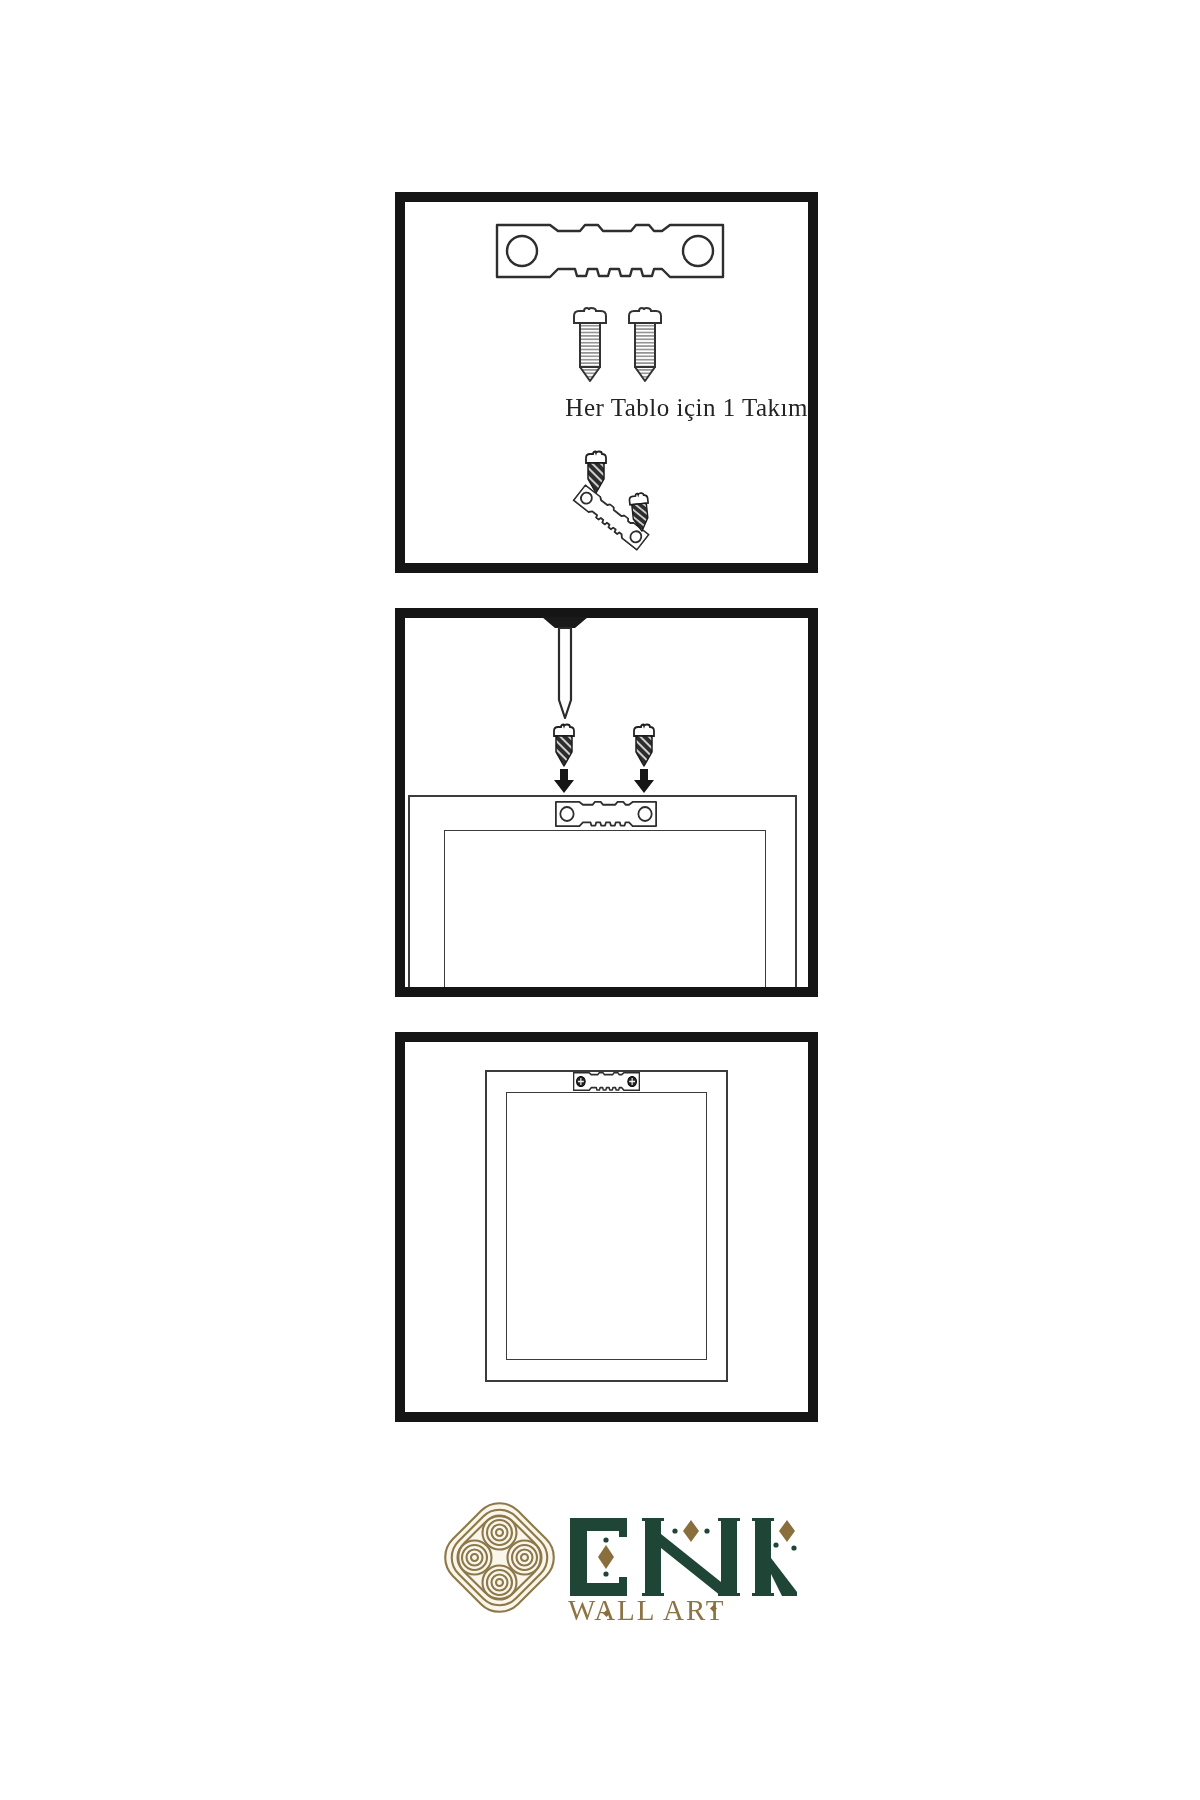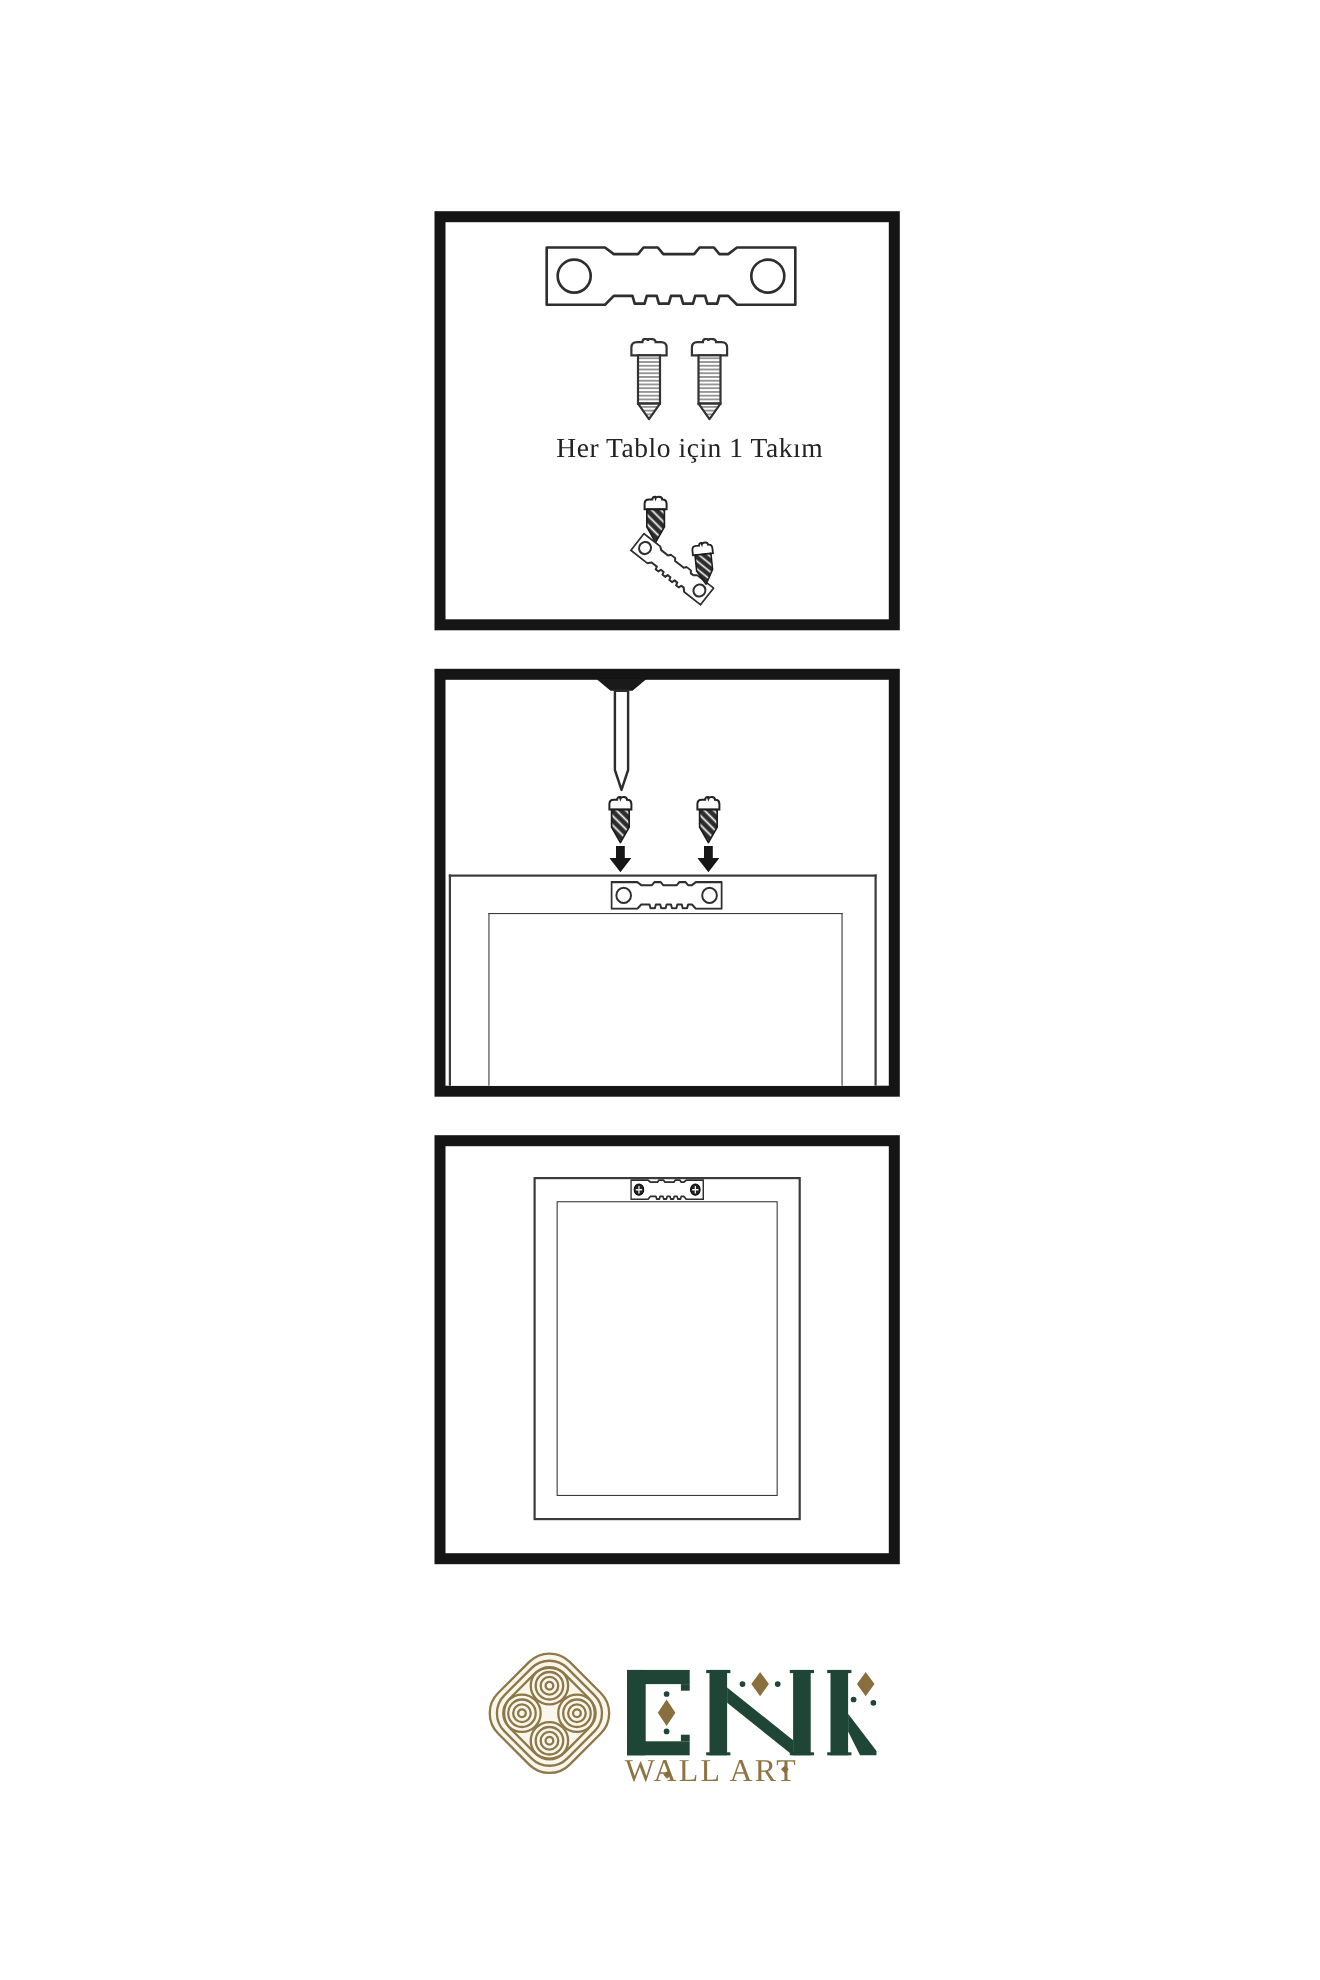--- a/index.html
+++ b/index.html
@@ -3,21 +3,21 @@
 <meta charset="utf-8">
 <style>
   html,body{margin:0;padding:0;background:#ffffff;}
   .canvas{position:relative;width:1200px;height:1800px;background:#ffffff;overflow:hidden;
           font-family:"Liberation Serif", serif;}
   .panel{position:absolute;left:395px;width:423px;border:10px solid #151515;background:#ffffff;box-sizing:border-box;}
   #panel1{top:192px;height:381px;}
   #panel2{top:608px;height:389px;}
   #panel3{top:1032px;height:390px;}
   .abs{position:absolute;}
-  .caption{position:absolute;left:0;right:0;top:192px;text-align:center;
+  .caption{position:absolute;left:0;right:0;top:192px;text-align:right;
            font-size:25px;letter-spacing:.5px;color:#232323;white-space:nowrap;padding-left:41px;}
   .frame-rect{position:absolute;box-sizing:border-box;background:#ffffff;}
   .outer-rect{border:2px solid #3b3b3b;}
   .inner-rect{border:1.5px solid #3b3b3b;}
   .no-bottom{border-bottom:none;}
   .rot38{transform:rotate(38deg);transform-origin:10px 10px;}
   .wordmark-label{position:absolute;width:1px;height:1px;overflow:hidden;clip:rect(0 0 0 0);white-space:nowrap;}
   .wallart{position:absolute;left:567px;top:1594px;width:176px;font-size:29px;letter-spacing:2px;
            color:#8d7444;white-space:nowrap;font-family:"Liberation Serif", serif;}
   .mini-diamond{position:absolute;width:5px;height:5px;background:#8a6f3e;transform:rotate(45deg);}

